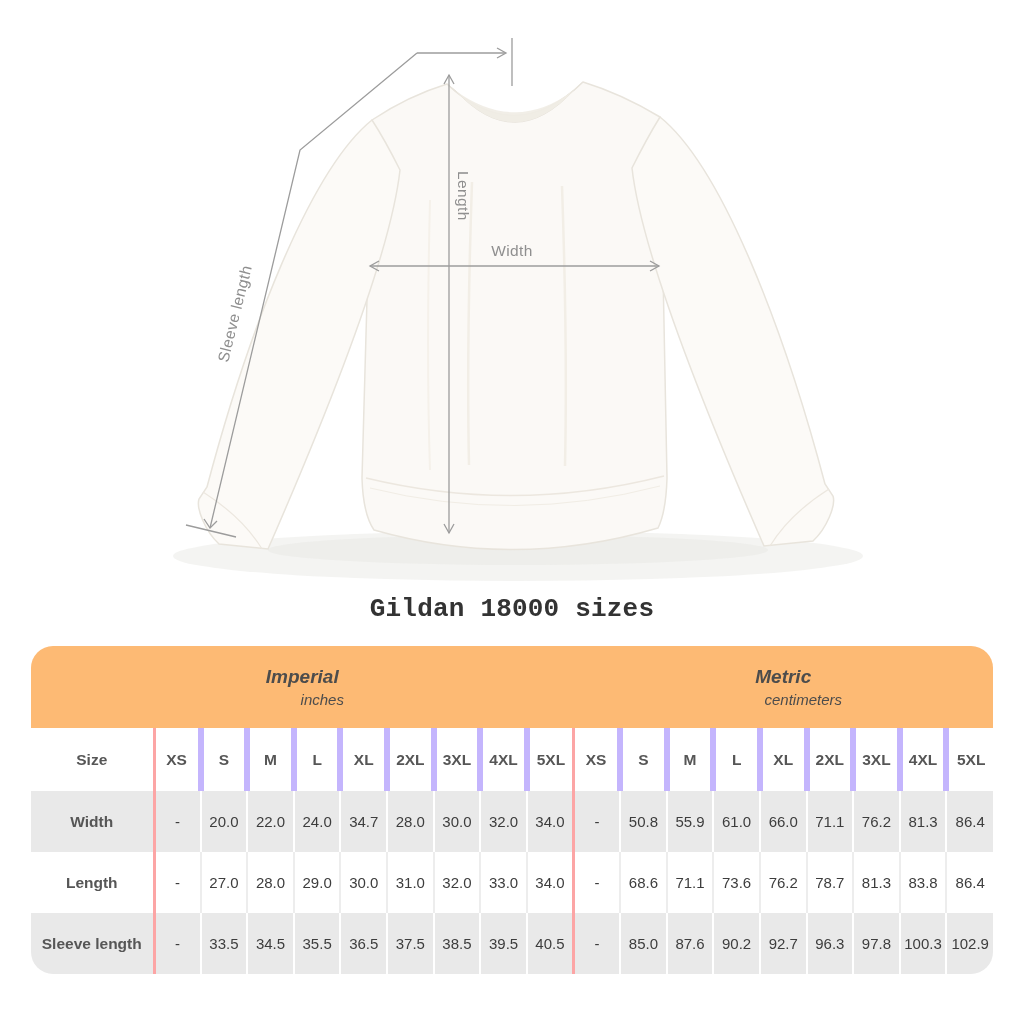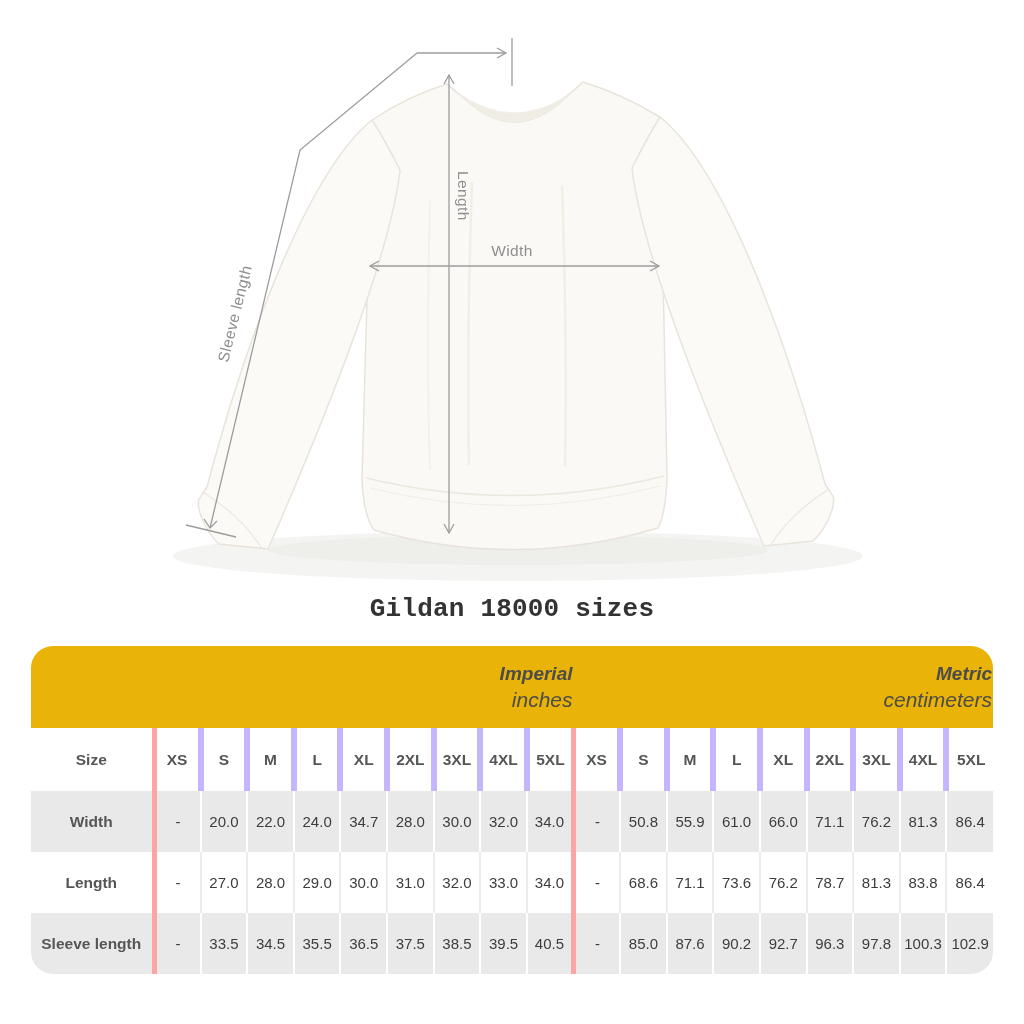--- a/index.html
+++ b/index.html
@@ -21,44 +21,44 @@
   }
 
   .table-wrap{
     width:962px;margin:22px auto 0;border-radius:22px;overflow:hidden;
     background:#ffffff;
   }
   table.sizes{
     width:100%;border-collapse:collapse;table-layout:fixed;
   }
   tr.group-row td{
-    background:#eab308;height:80px;text-align:right;vertical-align:middle;
+    background:#fdba74;height:80px;text-align:center;vertical-align:middle;
   }
   .g-label{font-size:19px;font-weight:bold;font-style:italic;color:#4c4c4c;}
-  .g-unit{font-size:21px;font-style:italic;color:#4c4c4c;margin-top:3px;margin-left:40px;}
+  .g-unit{font-size:15px;font-style:italic;color:#4c4c4c;margin-top:3px;margin-left:40px;}
 
   tr.sizes-row td{
     background:#ffffff;height:61px;text-align:center;vertical-align:middle;
     font-size:15.5px;font-weight:bold;color:#565656;
     border-right:6px solid #c4b5fd;
   }
   tr.row-gray td{
     background:#e9e9e9;border-right:2px solid #ffffff;
   }
   tr.row-white td{
     background:#ffffff;border-right:2px solid #ededed;
   }
   tr.data-row td{
     height:59px;text-align:center;vertical-align:middle;
     font-size:15px;color:#3d3d3d;
   }
   tr.data-row td.row-label, td.size-h{
     font-size:15.5px;font-weight:bold;color:#565656;
   }
-  table.sizes td.sep-strong{border-right:5px solid #fca5a5;}
+  table.sizes td.sep-strong{border-right:3px solid #fca5a5;}
   table.sizes tr td:last-child{border-right:none;}
   tr.group-row td{border-right:none;}
 </style>
 </head>
 <body>
 
 <div class="page">
 
   <svg class="figure" viewBox="0 0 1024 592" aria-hidden="true">
     <g>

